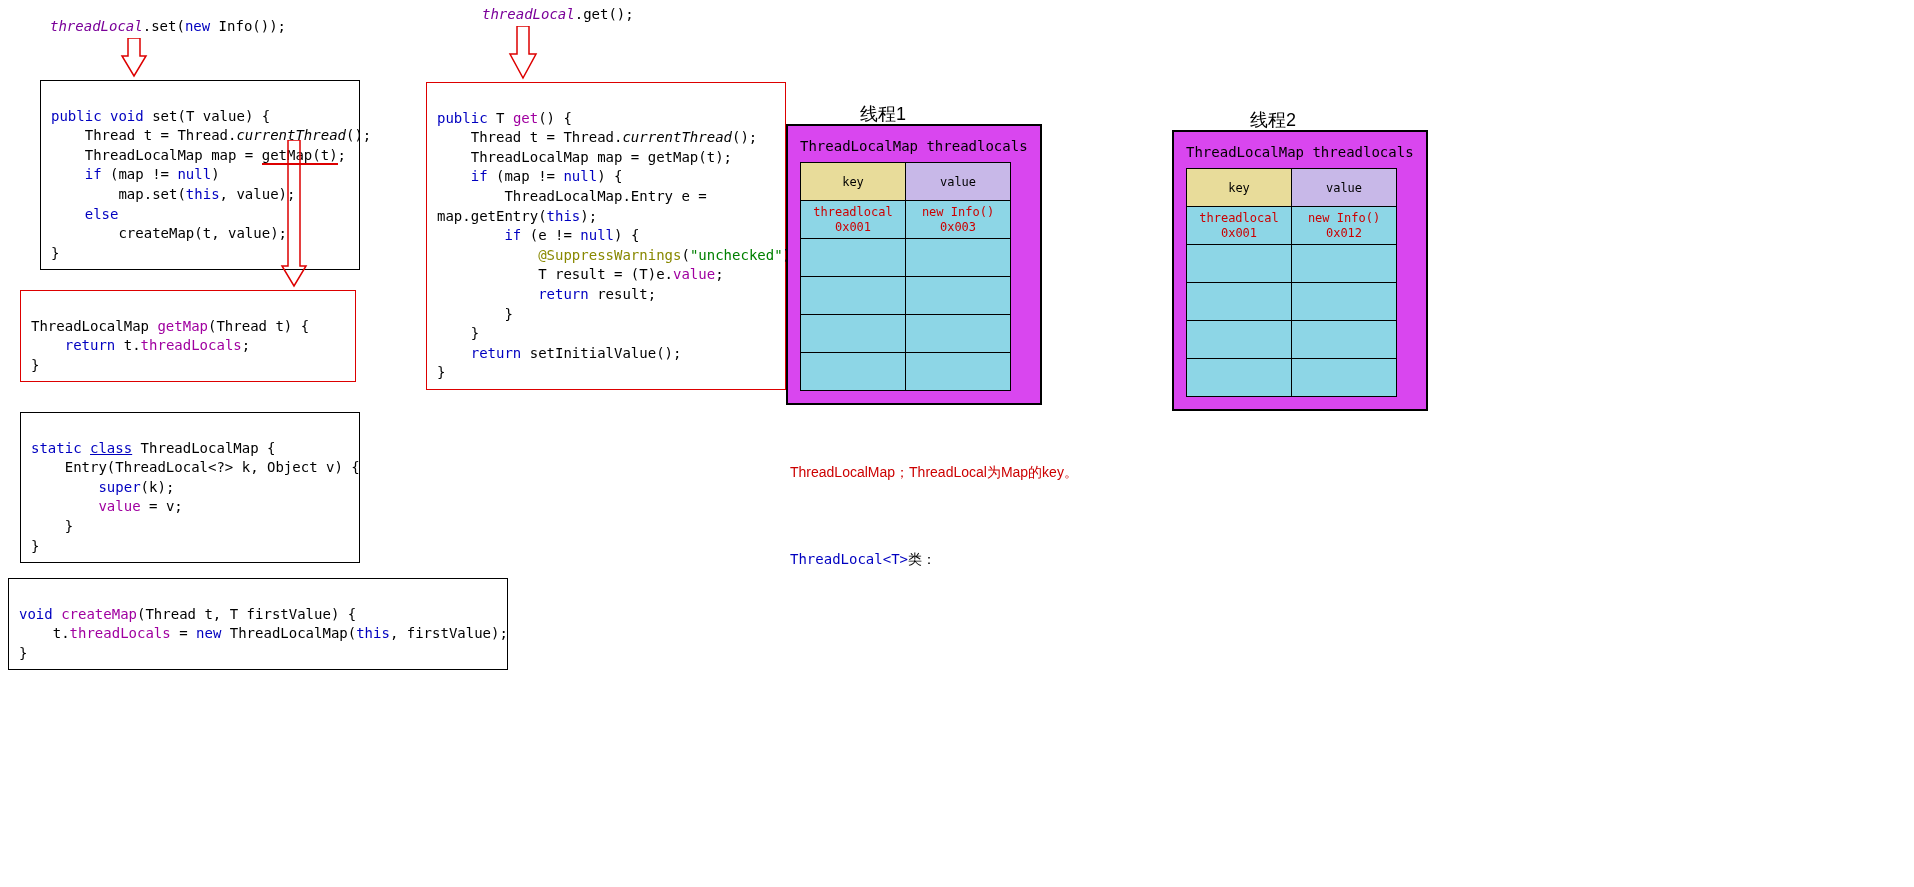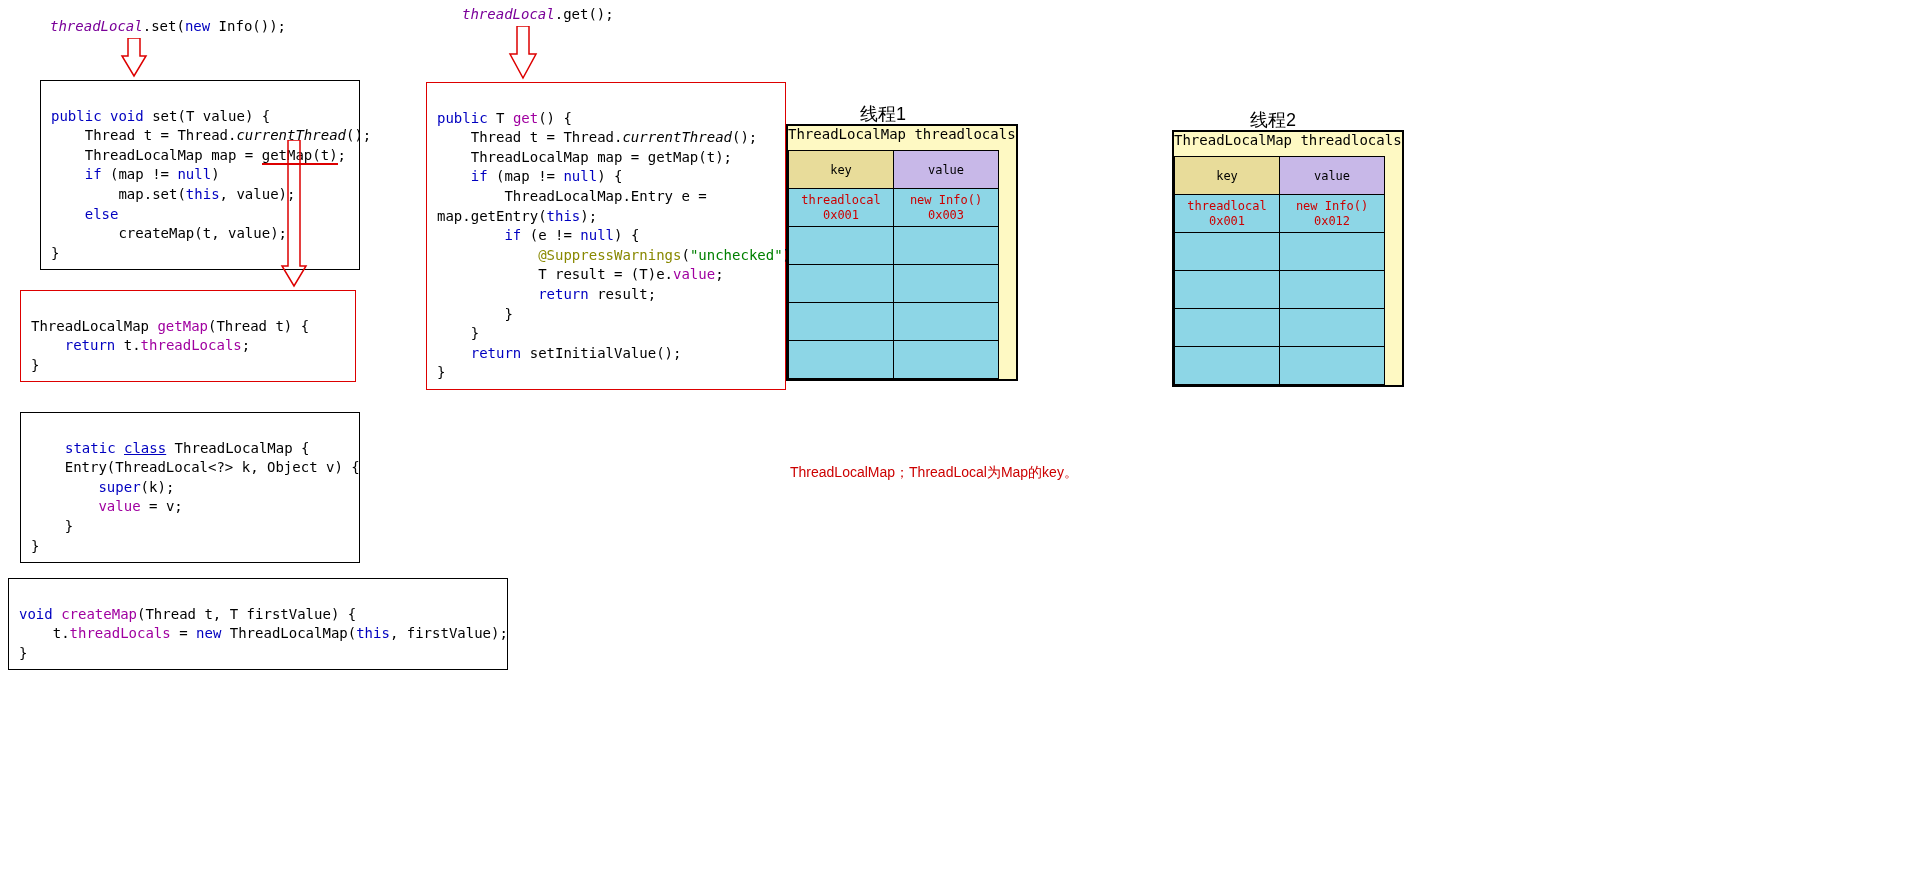--- a/index.html
+++ b/index.html
@@ -23,21 +23,21 @@
 }
 .code-box.red { border-color: #d00; }
 .kw-public { color: #0000c0; }
 .kw-void { color: #0000c0; }
 .kw-new { color: #0000c0; }
 .kw-if { color: #0000c0; }
 .kw-else { color: #0000c0; }
 .kw-return { color: #0000c0; }
 .kw-null { color: #0000c0; }
 .kw-this { color: #0000c0; }
-.kw-static { color: #0000c0; margin-left: 34px; }
+.kw-static { color: #0000c0; }
 .kw-class { color: #0000c0; text-decoration: underline; }
 .kw-super { color: #0000c0; }
 .var-italic { color: #7a0099; font-style: italic; }
 .method-italic { font-style: italic; }
 .field-purple { color: #a000a0; }
 .type-purple { color: #a000a0; }
 .anno { color: #888800; }
 .str { color: #008000; }
 .underline-red { border-bottom: 2px solid #d00; }
 
@@ -53,21 +53,22 @@
 .arrow-down svg { display: block; }
 
 .thread-title {
   position: absolute;
   font-family: "Microsoft YaHei", sans-serif;
   font-size: 18px;
 }
 .map-box {
   position: absolute;
   border: 2px solid #000;
-  background: #fef9c3;
+  padding: 12px;
+  background: #d946ef;
 }
 .map-label {
   font-family: "Microsoft YaHei", Consolas, monospace;
   font-size: 14px;
   margin-bottom: 8px;
 }
 .map-table {
   border-collapse: collapse;
 }
 .map-table th, .map-table td {
@@ -142,21 +143,21 @@
 <span>    }</span>
 <span>}</span>
 </div>
 
 <div class="code-box" style="left:8px; top:578px; width:500px;">
 <span class="kw-void">void</span><span> </span><span class="type-purple">createMap</span><span>(Thread t, T firstValue) {</span>
 <span>    t.</span><span class="field-purple">threadLocals</span><span> = </span><span class="kw-new">new</span><span> ThreadLocalMap(</span><span class="kw-this">this</span><span>, firstValue);</span>
 <span>}</span>
 </div>
 
-<div class="title-text" style="left:462px; top:6px;">
+<div class="title-text" style="left:482px; top:6px;">
   <span class="var-italic">threadLocal</span><span>.get();</span>
 </div>
 
 <div class="arrow-down" style="left:508px; top:26px;">
 <svg width="30" height="56">
 <path d="M9 0 L9 28 L2 28 L15 52 L28 28 L21 28 L21 0 Z" fill="none" stroke="#d00" stroke-width="1.5"></path>
 </svg>
 </div>
 
 <div class="code-box red" style="left:385px; top:82px; width:360px;margin-left:41px;">
@@ -240,13 +241,14 @@
         </tr>
   </tbody>
     </table>
 </div>
 
 <div class="note-red" style="left:790px; top:460px;">
   <div>ThreadLocalMap；ThreadLocal为Map的key。</div>
 </div>
 
 <div class="note-blue" style="left:790px; top:548px;">
+  <div><span class="cls">ThreadLocal&lt;T&gt;</span><span>类：</span></div>
 </div>
 
 </body></html>

